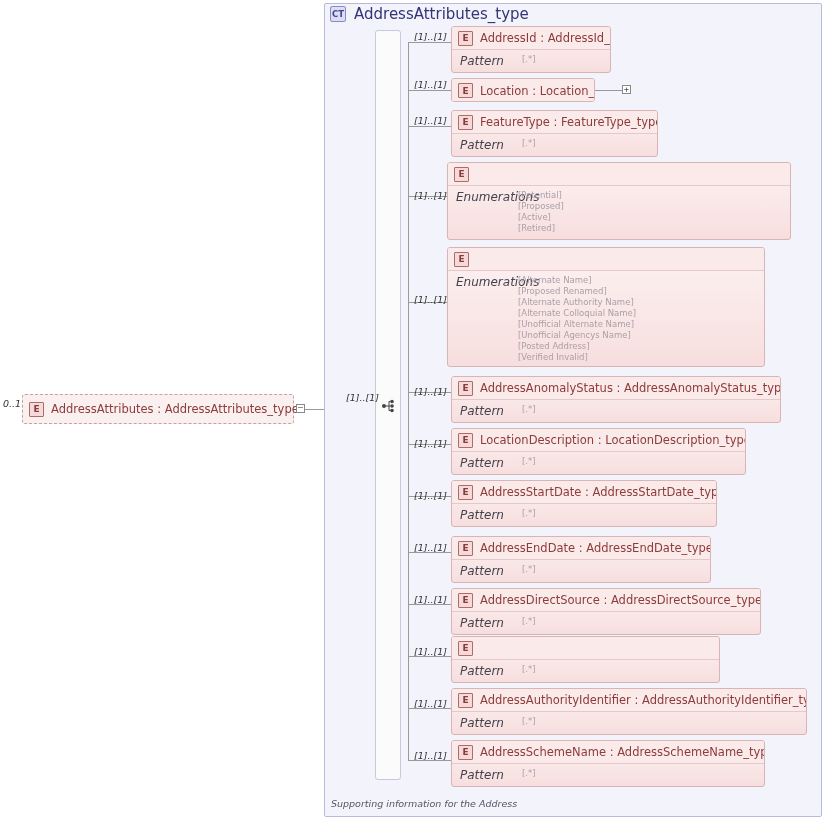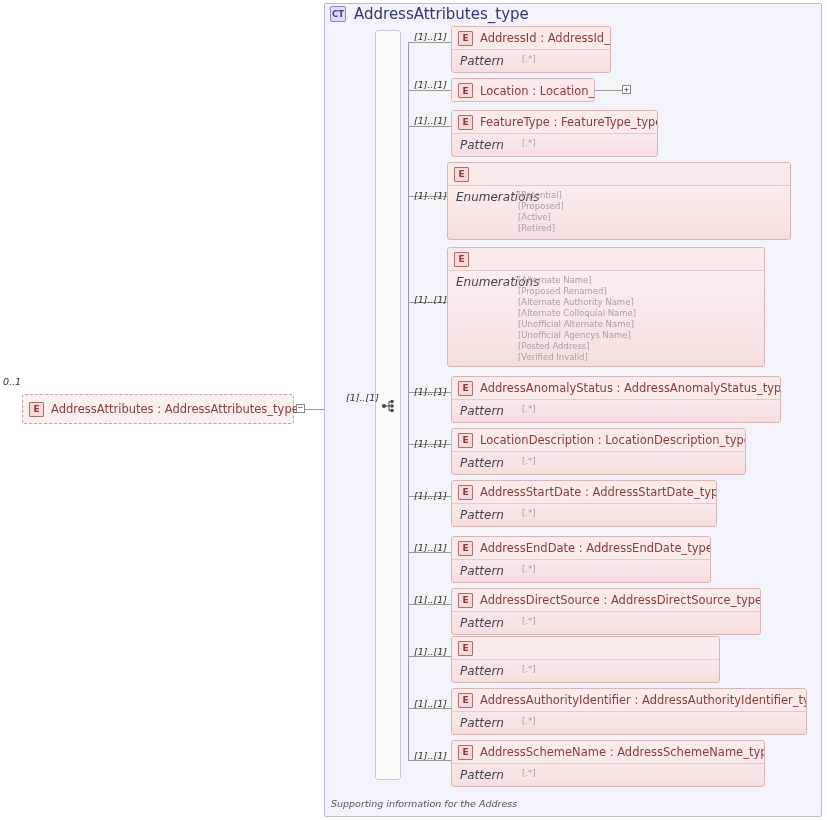--- a/index.html
+++ b/index.html
@@ -208,21 +208,21 @@
     text-align: center;
     color: #444444;
     font-family: "DejaVu Sans Mono", monospace;
   }
 </style>
 </head>
 <body>
 
 <div id="canvas">
 
-  <div class="cardinality" style="left:3px; top:376px;text-align:center;">0..1</div>
+  <div class="cardinality" style="left:3px; top:398px;text-align:center;">0..1</div>
 
   <div class="root-box">
     <span class="e-badge">E</span>
     <span class="el-label">AddressAttributes : AddressAttributes_type</span>
   </div>
   <div class="minus-box" style="left:296px; top:404px;">–</div>
 
   <div class="line-h" style="left:305px; top:409px; width:70px;"></div>
 
   <div class="ct-container"></div>

